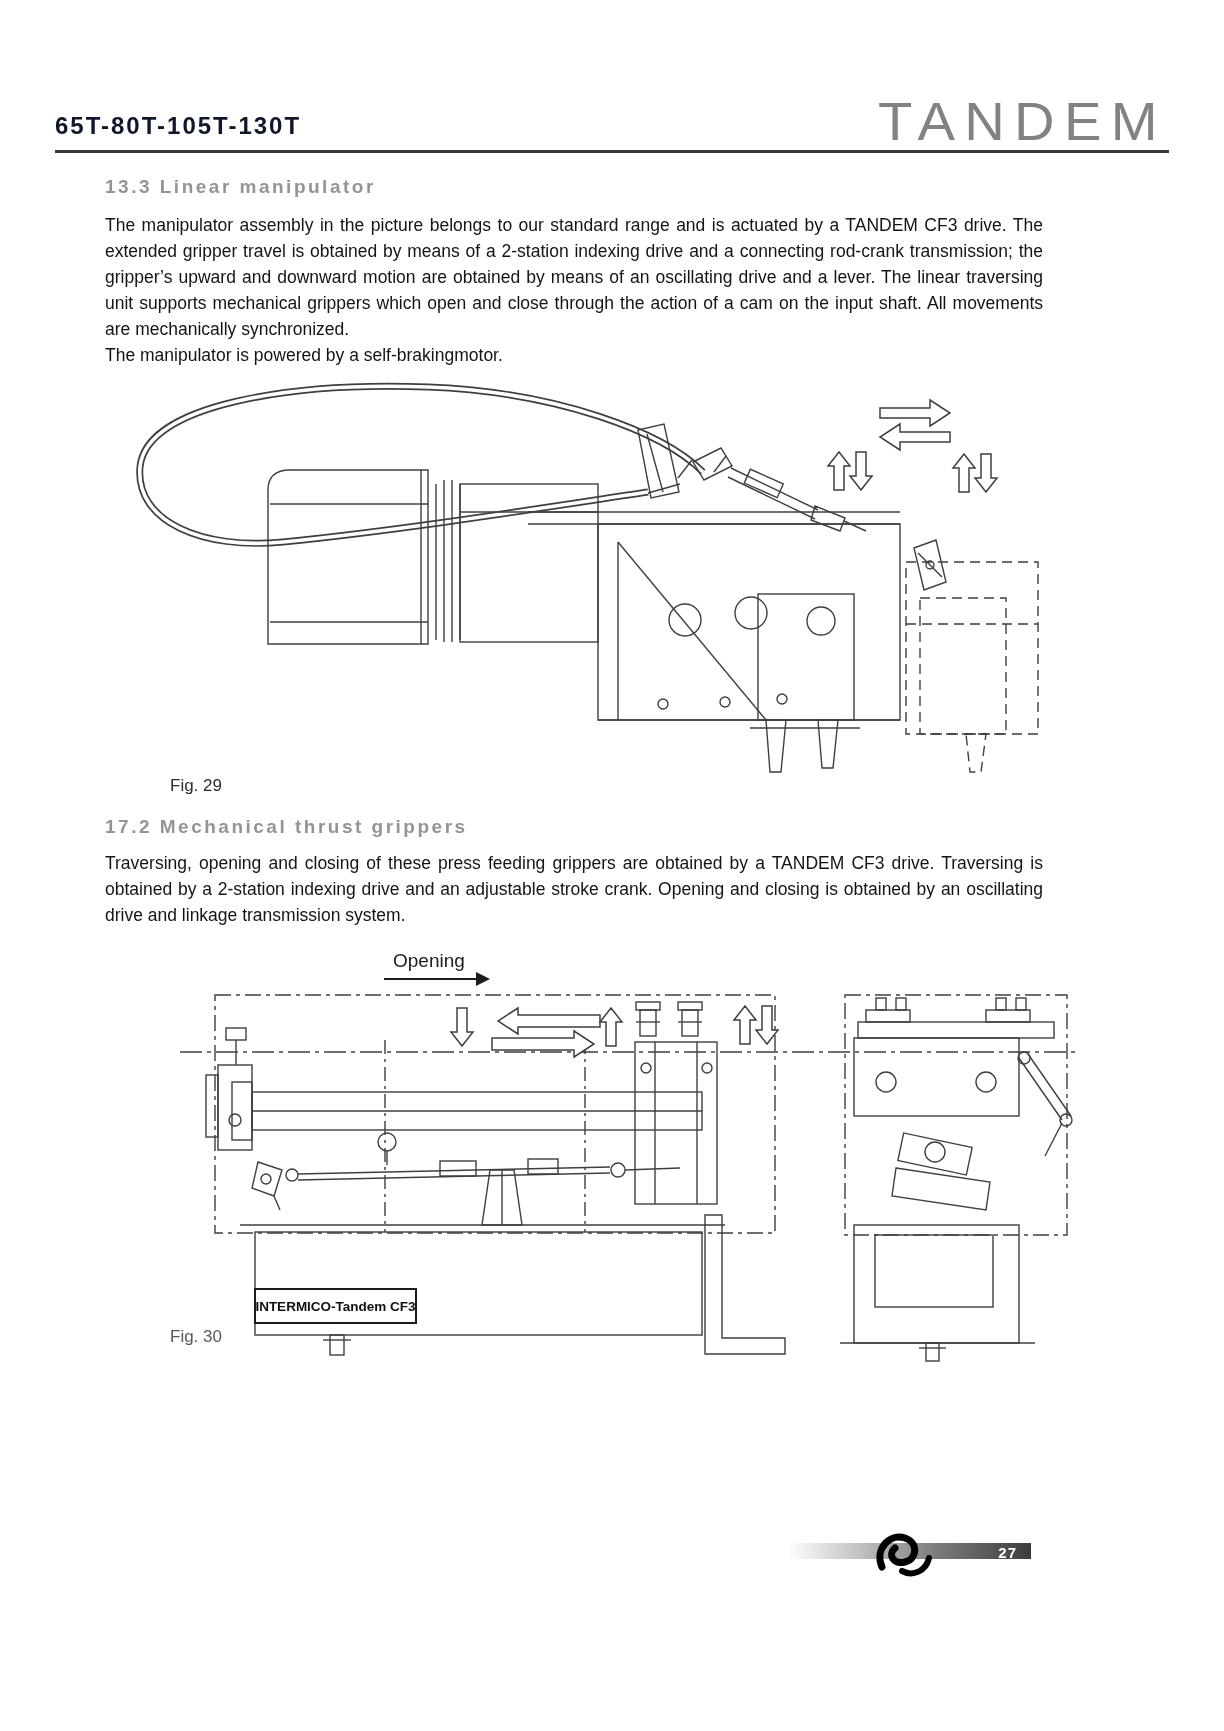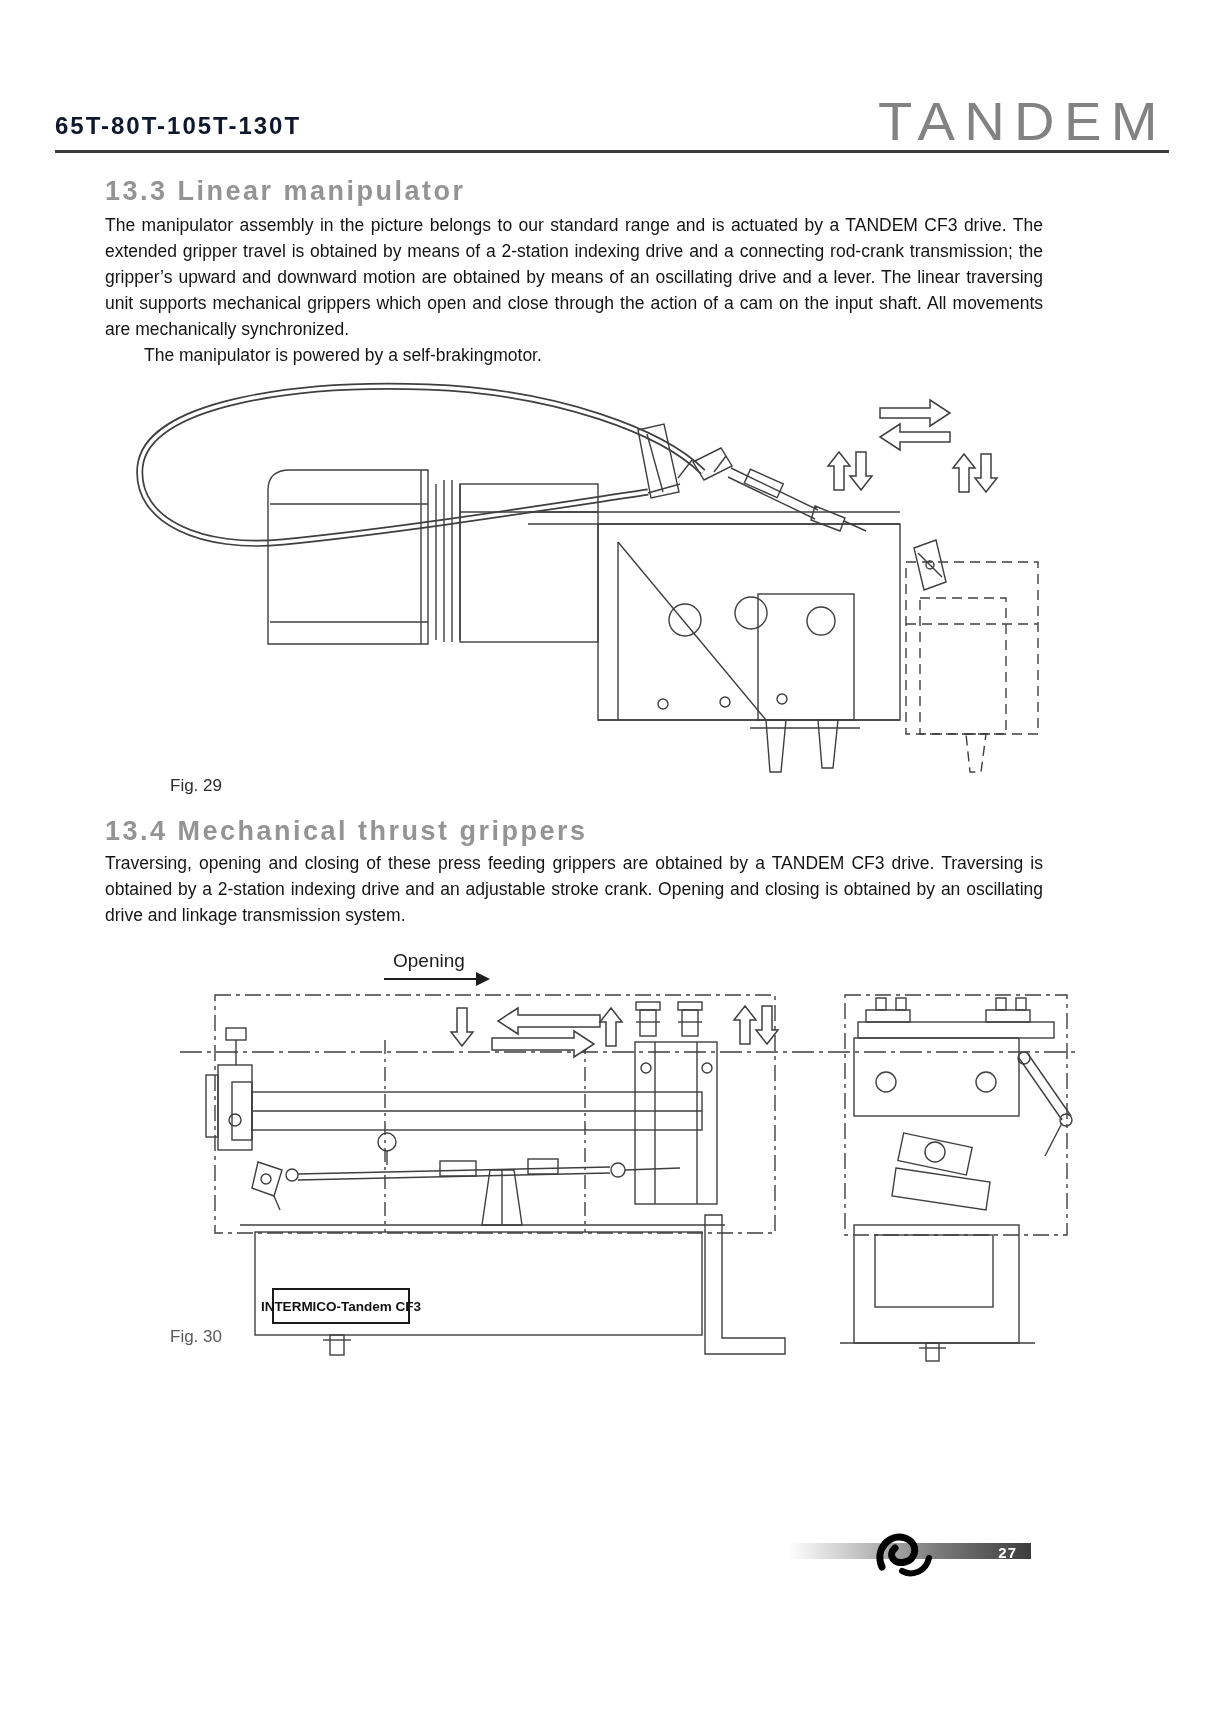--- a/index.html
+++ b/index.html
@@ -23,29 +23,29 @@
     font-size:54px; font-weight:400; color:#828282; letter-spacing:9px;
     transform:scaleX(1.04); transform-origin:right;
   }
   .header-rule {
     position:absolute; left:55px; right:55px; top:150px; height:3px; background:#3a3a3a;
   }
 
   
   .section-heading {
     position:absolute; left:105px;
-    font-size:27px; font-weight:bold; color:#949494; letter-spacing:2.5px;
+    font-size:19px; font-weight:bold; color:#949494; letter-spacing:2.5px;
   }
   .h-133 { top:176px; }
   .h-134 { top:816px; }
 
   
   .body-block { position:absolute; left:105px; width:938px; font-size:17.5px; line-height:26px; color:#141414; }
   .body-block p { text-align:justify; }
-  .body-block p.no-just { text-align:left;margin-left:39px; }
+  .body-block p.no-just { text-align:left; }
   .b-133 { top:212px; }
   .b-134 { top:850px; }
 
   
   .fig29-wrap { position:absolute; left:118px; top:372px; width:925px; height:405px; }
   .fig30-wrap { position:absolute; left:140px; top:948px; width:960px; height:425px; }
   .fig-caption { position:absolute; left:170px; font-size:17px; }
   .cap-29 { top:776px; color:#2d2d2d; }
   .cap-30 { top:1327px; color:#5a5a5a; }
 
@@ -56,21 +56,21 @@
     font-size:19px; color:#1d1d1d;
   }
   .forward-line {
     position:absolute; left:244px; top:30px; width:92px; height:2px; background:#1d1d1d;
   }
   .forward-line::after {
     content:""; position:absolute; right:-14px; top:-6px;
     border-left:14px solid #1d1d1d; border-top:7px solid transparent; border-bottom:7px solid transparent;
   }
   .machine-label {
-    position:absolute; left:132px; top:340px; width:138px; height:36px;
+    position:absolute; left:114px; top:340px; width:163px; height:36px;
     border:2px solid #1a1a1a; background:#ffffff;
     display:flex; align-items:center; justify-content:center;
     font-weight:bold; font-size:13.5px; color:#111; white-space:nowrap;
   }
 
   
   .footer-bar {
     position:absolute; left:788px; top:1543px; width:243px; height:16px;
     background:linear-gradient(90deg, rgba(245,245,245,0) 0%, #c0c0c0 30%, #7a7a7a 62%, #3c3c3c 100%);
   }
@@ -171,21 +171,21 @@
         </g>
         <g>
           <polygon points="841,120 841,96 835,96 846,82 857,96 851,96 851,120"></polygon>
           <polygon points="863,82 863,106 857,106 868,120 879,106 873,106 873,82"></polygon>
         </g>
       </g>
     </svg>
   </div>
   <div class="fig-caption cap-29">Fig. 29</div>
 
-  <div class="section-heading h-134">13.4 Mechanical thrust grippers</div>
+  <div class="section-heading h-134">17.2 Mechanical thrust grippers</div>
   <div class="body-block b-134">
     <p>Traversing, opening and closing of these press feeding grippers are obtained by a TANDEM CF3 drive. Traversing is obtained by a 2-station indexing drive and an adjustable stroke crank. Opening and closing is obtained by an oscillating drive and linkage transmission system.</p>
   </div>
 
   <div class="fig30-wrap">
     <div class="forward-label">Opening</div>
     <div class="forward-line"></div>
 
     <svg viewBox="0 0 960 400" width="960" height="400" style="position:absolute;left:0;top:22px;">
 

